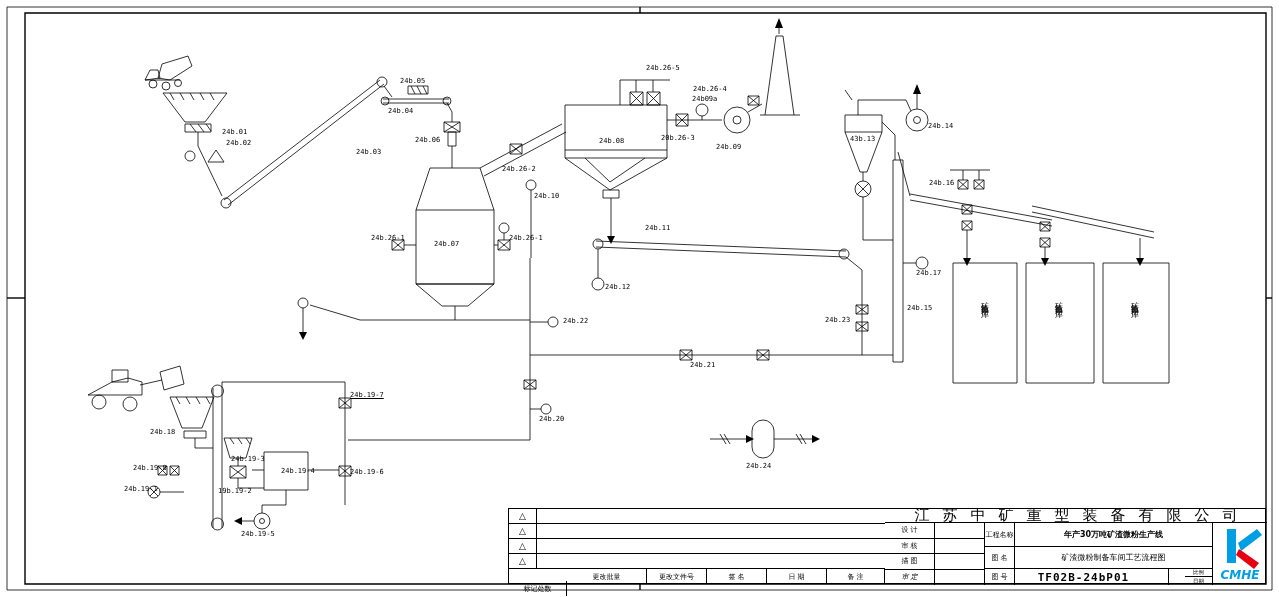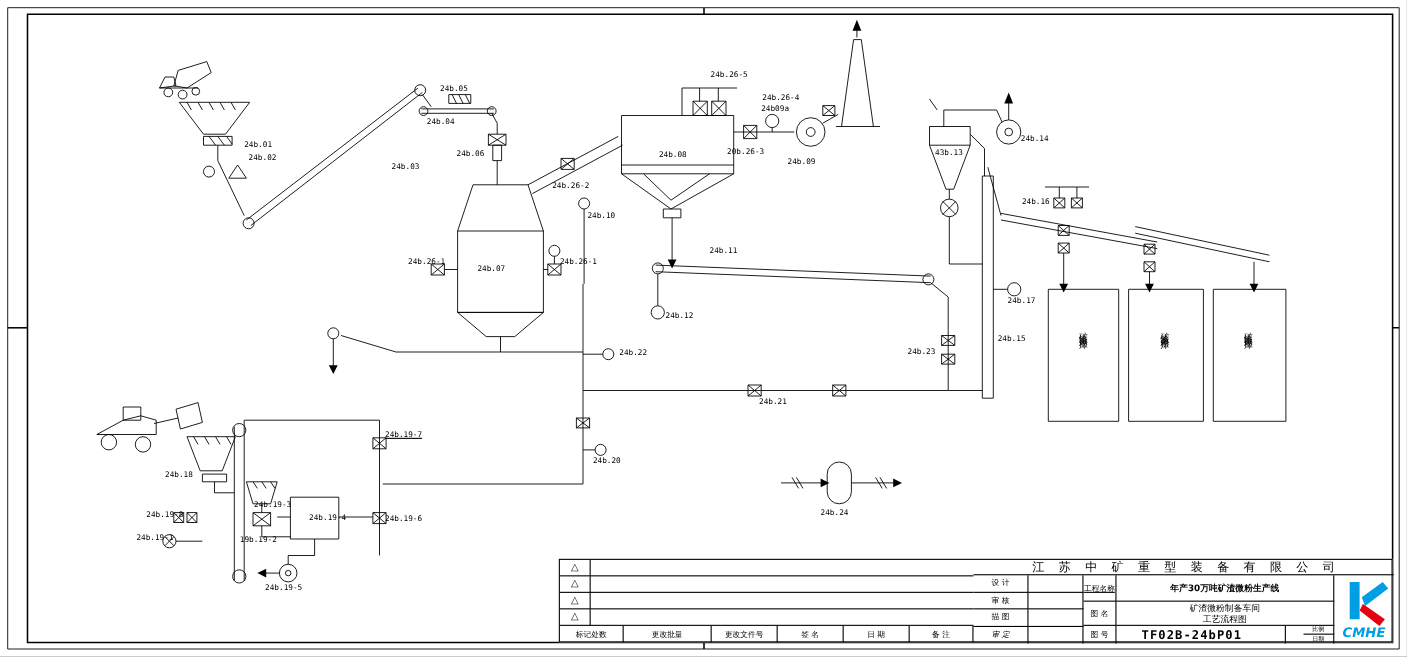--- a/index.html
+++ b/index.html
@@ -14,23 +14,23 @@
             white-space:nowrap;z-index:3;}
   .eq-label.vertical{writing-mode:vertical-rl;font-size:8px;letter-spacing:2px;}
   
   #titleblock{position:absolute;left:508px;top:508px;width:758px;height:76px;
               border:1px solid #000;box-sizing:border-box;font-size:7px;z-index:4;background:#fff;}
   .tb-cell{position:absolute;box-sizing:border-box;border-right:1px solid #000;border-bottom:1px solid #000;
            display:flex;align-items:center;justify-content:center;overflow:hidden;white-space:nowrap;}
   .tb-cell.no-r{border-right:none;}
   .tb-cell.no-b{border-bottom:none;}
   .tri{font-size:9px;}
-  .company{font-size:11px;letter-spacing:13px;padding-left:13px;}
+  .company{font-size:15px;letter-spacing:13px;padding-left:13px;}
   .dwg-no{font:bold 11px "DejaVu Sans Mono",monospace;letter-spacing:1px;}
-  .dwg-name{flex-direction:column;line-height:1.2;font-size:8px;}
+  .dwg-name{line-height:1.2;font-size:8px;}
   .proj{font-size:8px;}
   .tiny{font-size:5.5px;}
   .logo-cell{flex-direction:column;}
 </style>
 </head>
 <body>
 
 <div id="sheet">
 
   <svg id="linework" width="1279" height="597" viewBox="0 0 1279 597">
@@ -408,39 +408,39 @@
 
     <div class="tb-cell tri" style="left:0;top:0;width:28px;height:15px;">△</div>
     <div class="tb-cell no-r" style="left:28px;top:0;width:348px;height:15px;"></div>
     <div class="tb-cell tri" style="left:0;top:15px;width:28px;height:15px;">△</div>
     <div class="tb-cell no-r" style="left:28px;top:15px;width:348px;height:15px;"></div>
     <div class="tb-cell tri" style="left:0;top:30px;width:28px;height:15px;">△</div>
     <div class="tb-cell no-r" style="left:28px;top:30px;width:348px;height:15px;"></div>
     <div class="tb-cell tri" style="left:0;top:45px;width:28px;height:15px;">△</div>
     <div class="tb-cell no-r" style="left:28px;top:45px;width:348px;height:15px;"></div>
 
-    <div class="tb-cell no-b" style="left:0;top:60px;width:58px;height:15px;">标记处数</div>
+    <div class="tb-cell no-b" style="left:0;top:72px;width:58px;height:15px;">标记处数</div>
     <div class="tb-cell no-b" style="left:58px;top:60px;width:80px;height:15px;">更改批量</div>
     <div class="tb-cell no-b" style="left:138px;top:60px;width:60px;height:15px;">更改文件号</div>
     <div class="tb-cell no-b" style="left:198px;top:60px;width:60px;height:15px;">签  名</div>
     <div class="tb-cell no-b" style="left:258px;top:60px;width:60px;height:15px;">日  期</div>
     <div class="tb-cell no-b" style="left:318px;top:60px;width:58px;height:15px;">备  注</div>
 
     <div class="tb-cell company no-r" style="left:376px;top:0;width:382px;height:14px;">江苏中矿重型装备有限公司</div>
 
     <div class="tb-cell" style="left:376px;top:14px;width:50px;height:15.5px;">设 计</div>
     <div class="tb-cell" style="left:426px;top:14px;width:50px;height:15.5px;"></div>
     <div class="tb-cell" style="left:376px;top:29.5px;width:50px;height:15.5px;">审 核</div>
     <div class="tb-cell" style="left:426px;top:29.5px;width:50px;height:15.5px;"></div>
     <div class="tb-cell" style="left:376px;top:45px;width:50px;height:15.5px;">描 图</div>
     <div class="tb-cell" style="left:426px;top:45px;width:50px;height:15.5px;"></div>
     <div class="tb-cell no-b" style="left:376px;top:60.5px;width:50px;height:15.5px;font-style:italic;">审 定</div>
     <div class="tb-cell no-b" style="left:426px;top:60.5px;width:50px;height:15.5px;"></div>
 
-    <div class="tb-cell" style="left:476px;top:14px;width:30px;height:24px;text-decoration:underline;">工程名称</div>
+    <div class="tb-cell" style="left:476px;top:14px;width:30px;height:24px;">工程名称</div>
     <div class="tb-cell proj" style="left:506px;top:14px;width:198px;height:24px;font-weight:bold;">年产30万吨矿渣微粉生产线</div>
     <div class="tb-cell" style="left:476px;top:38px;width:30px;height:22px;">图  名</div>
     <div class="tb-cell dwg-name" style="left:506px;top:38px;width:198px;height:22px;">
       <span>矿渣微粉制备车间</span>
       <span>工艺流程图</span>
     </div>
     <div class="tb-cell no-b" style="left:476px;top:60px;width:30px;height:16px;">图  号</div>
     <div class="tb-cell dwg-no no-b" style="left:490px;top:60px;width:170px;height:16px;">TF02B-24bP01</div>
     <div class="tb-cell tiny" style="left:676px;top:60px;width:28px;height:8px;">比例</div>
     <div class="tb-cell tiny no-b" style="left:676px;top:68px;width:28px;height:8px;">日期</div>

